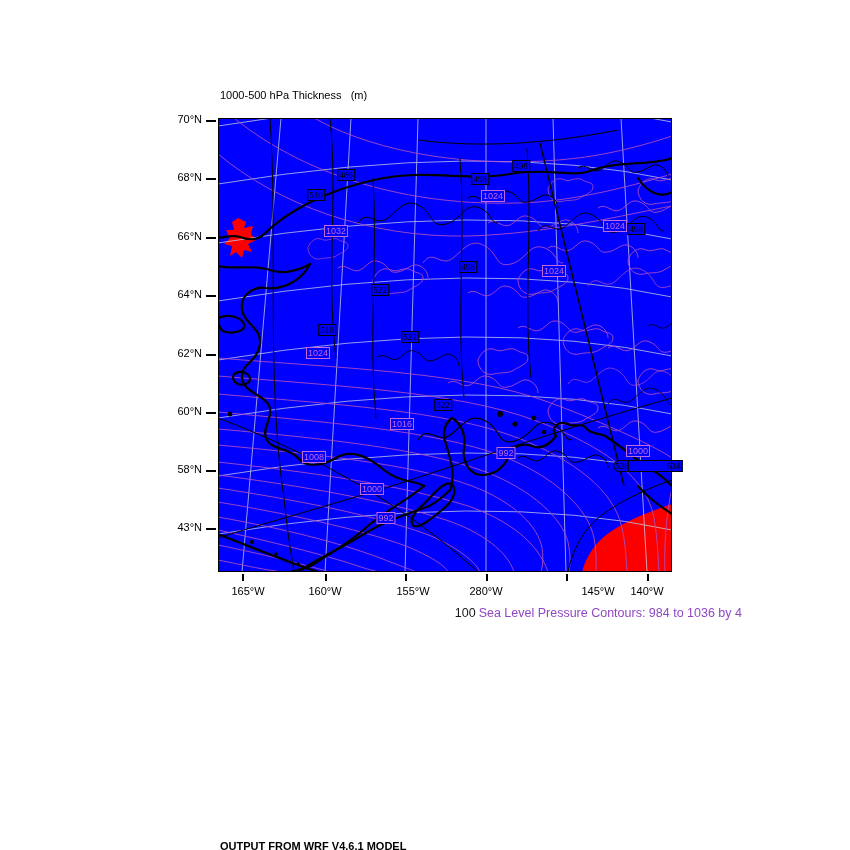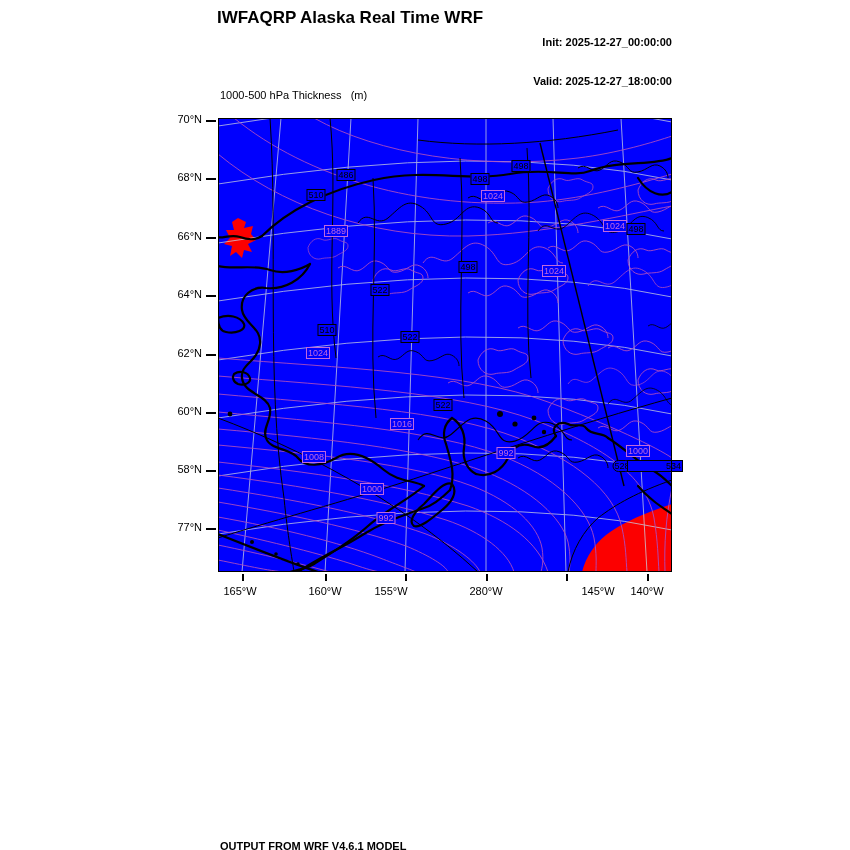--- a/index.html
+++ b/index.html
@@ -12,37 +12,32 @@
   #map-wrap{left:218px;top:118px;width:524px;height:454px;}
   #map-frame{left:0;top:0;width:454px;height:454px;border:1.6px solid #000;box-sizing:border-box;pointer-events:none;z-index:5;}
   #map-svg{left:0;top:0;width:454px;height:454px;display:block;}
   .lat-line{width:10px;height:1.6px;background:#000;left:-12px;}
   .lat-lbl{left:-56px;width:40px;text-align:right;font-size:11px;line-height:13px;}
   .lon-line{width:1.6px;height:7px;background:#000;top:456px;}
   .lon-lbl{top:467px;width:44px;text-align:center;font-size:11px;line-height:13px;}
   .clabel{transform:translate(-50%,-50%);font-size:9px;line-height:10px;padding:0 1px;
           background:#0000fe;border:1px solid currentColor;white-space:nowrap;z-index:4;}
   .clabel.pressure{color:#c168dd;}
-  .clabel.thickness{color:#000;}
+  .clabel.thickness{color:#000;font-family:Liberation Serif, serif;}
   #caption{top:488px;right:0;font-size:12.5px;white-space:nowrap;}
   #caption .prefix{color:#1a1a1a;margin-right:3px;}
   #caption .ctext{color:#8f47c4;}
   #footer{left:220px;top:814px;font-size:11px;font-weight:bold;line-height:13px;white-space:pre;}
 </style>
 </head>
 <body>
 
 <div id="page">
 
-  <div id="title" class="abs">IWFAQRP Alaska Real Time WRF</div>
-
-  <div id="init-block" class="abs">
-    <div>Init: 2025-12-27_00:00:00</div>
-    <div>Valid: 2025-12-27_18:00:00</div>
-  </div>
+
 
   <div id="legend" class="abs">
     <div>1000-500 hPa Thickness   (m)</div>
     <div>1000-500 hPa Thickness   (m)</div>
     <div>Sea Level Pressure   (hPa)</div>
   </div>
 
   <div id="map-wrap" class="abs">
 
     <svg id="map-svg" class="abs" viewBox="0 0 454 454" xmlns="http://www.w3.org/2000/svg">
@@ -183,38 +178,38 @@
         <div class="abs lat-lbl" style="top: 112px; text-align: right;">66°N</div>
         <div class="abs lat-line" style="top: 177px;"></div>
         <div class="abs lat-lbl" style="top: 170px;">64°N</div>
         <div class="abs lat-line" style="top: 236px;"></div>
         <div class="abs lat-lbl" style="top: 229px;">62°N</div>
         <div class="abs lat-line" style="top: 294px;"></div>
         <div class="abs lat-lbl" style="top: 287px;">60°N</div>
         <div class="abs lat-line" style="top: 352px;"></div>
         <div class="abs lat-lbl" style="top: 345px;">58°N</div>
         <div class="abs lat-line" style="top: 410px;"></div>
-        <div class="abs lat-lbl" style="top: 403px;">77°N</div>
+        <div class="abs lat-lbl" style="top: 403px;">43°N</div>
       </div>
     <div id="lon-ticks">
         <div class="abs lon-line" style="left: 24px;"></div>
-        <div class="abs lon-lbl" style="left: 0;">165°W</div>
+        <div class="abs lon-lbl" style="left: 8px;">165°W</div>
         <div class="abs lon-line" style="left: 107px;"></div>
         <div class="abs lon-lbl" style="left: 85px;">160°W</div>
         <div class="abs lon-line" style="left: 187px;"></div>
-        <div class="abs lon-lbl" style="left: 151px;">155°W</div>
+        <div class="abs lon-lbl" style="left: 173px;">155°W</div>
         <div class="abs lon-line" style="left: 268px;"></div>
         <div class="abs lon-lbl" style="left: 246px;">280°W</div>
         <div class="abs lon-line" style="left: 348px;"></div>
         <div class="abs lon-lbl" style="left: 326px; margin-left: 32px;">145°W</div>
         <div class="abs lon-line" style="left: 429px;"></div>
         <div class="abs lon-lbl" style="left: 407px;">140°W</div>
       </div>
     <div id="contour-labels">
-        <div class="abs clabel pressure" style="left: 118px; top: 113px;">1889</div>
+        <div class="abs clabel pressure" style="left: 118px; top: 113px;">1032</div>
         <div class="abs clabel pressure" style="left: 275px; top: 78px;">1024</div>
         <div class="abs clabel pressure" style="left: 397px; top: 108px;">1024</div>
         <div class="abs clabel pressure" style="left: 336px; top: 153px;">1024</div>
         <div class="abs clabel pressure" style="left: 100px; top: 235px;">1024</div>
         <div class="abs clabel pressure" style="left: 184px; top: 258px; margin-top: 48px;">1016</div>
         <div class="abs clabel pressure" style="left: 96px; top: 339px;">1008</div>
         <div class="abs clabel pressure" style="left: 154px; top: 371px;">1000</div>
         <div class="abs clabel pressure" style="left: 168px; top: 400px;">992</div>
         <div class="abs clabel pressure" style="left: 288px; top: 335px;">992</div>
         <div class="abs clabel pressure" style="left: 420px; top: 333px;">1000</div>
@@ -225,20 +220,23 @@
         <div class="abs clabel thickness" style="left: 250px; top: 149px;">498</div>
         <div class="abs clabel thickness" style="left: 418px; top: 111px;">498</div>
         <div class="abs clabel thickness" style="left: 162px; top: 172px;">522</div>
         <div class="abs clabel thickness" style="left: 109px; top: 212px;">510</div>
         <div class="abs clabel thickness" style="left: 192px; top: 219px;">522</div>
         <div class="abs clabel thickness" style="left: 225px; top: 287px;">522</div>
         <div class="abs clabel thickness" style="left: 404px; top: 348px; border-radius: 6px;">528</div>
         <div class="abs clabel thickness" style="left: 437px; top: 348px; padding-left: 38px;">534</div>
       </div>
 
+    <div id="caption" class="abs">
+      <span class="prefix">100</span><span class="ctext">Sea Level Pressure Contours: 984 to 1036 by 4</span>
+    </div>
   </div>
 
   <div id="footer" class="abs">
     <div>OUTPUT FROM WRF V4.6.1 MODEL</div>
     
   </div>
 
 </div>
 
 </body></html>

